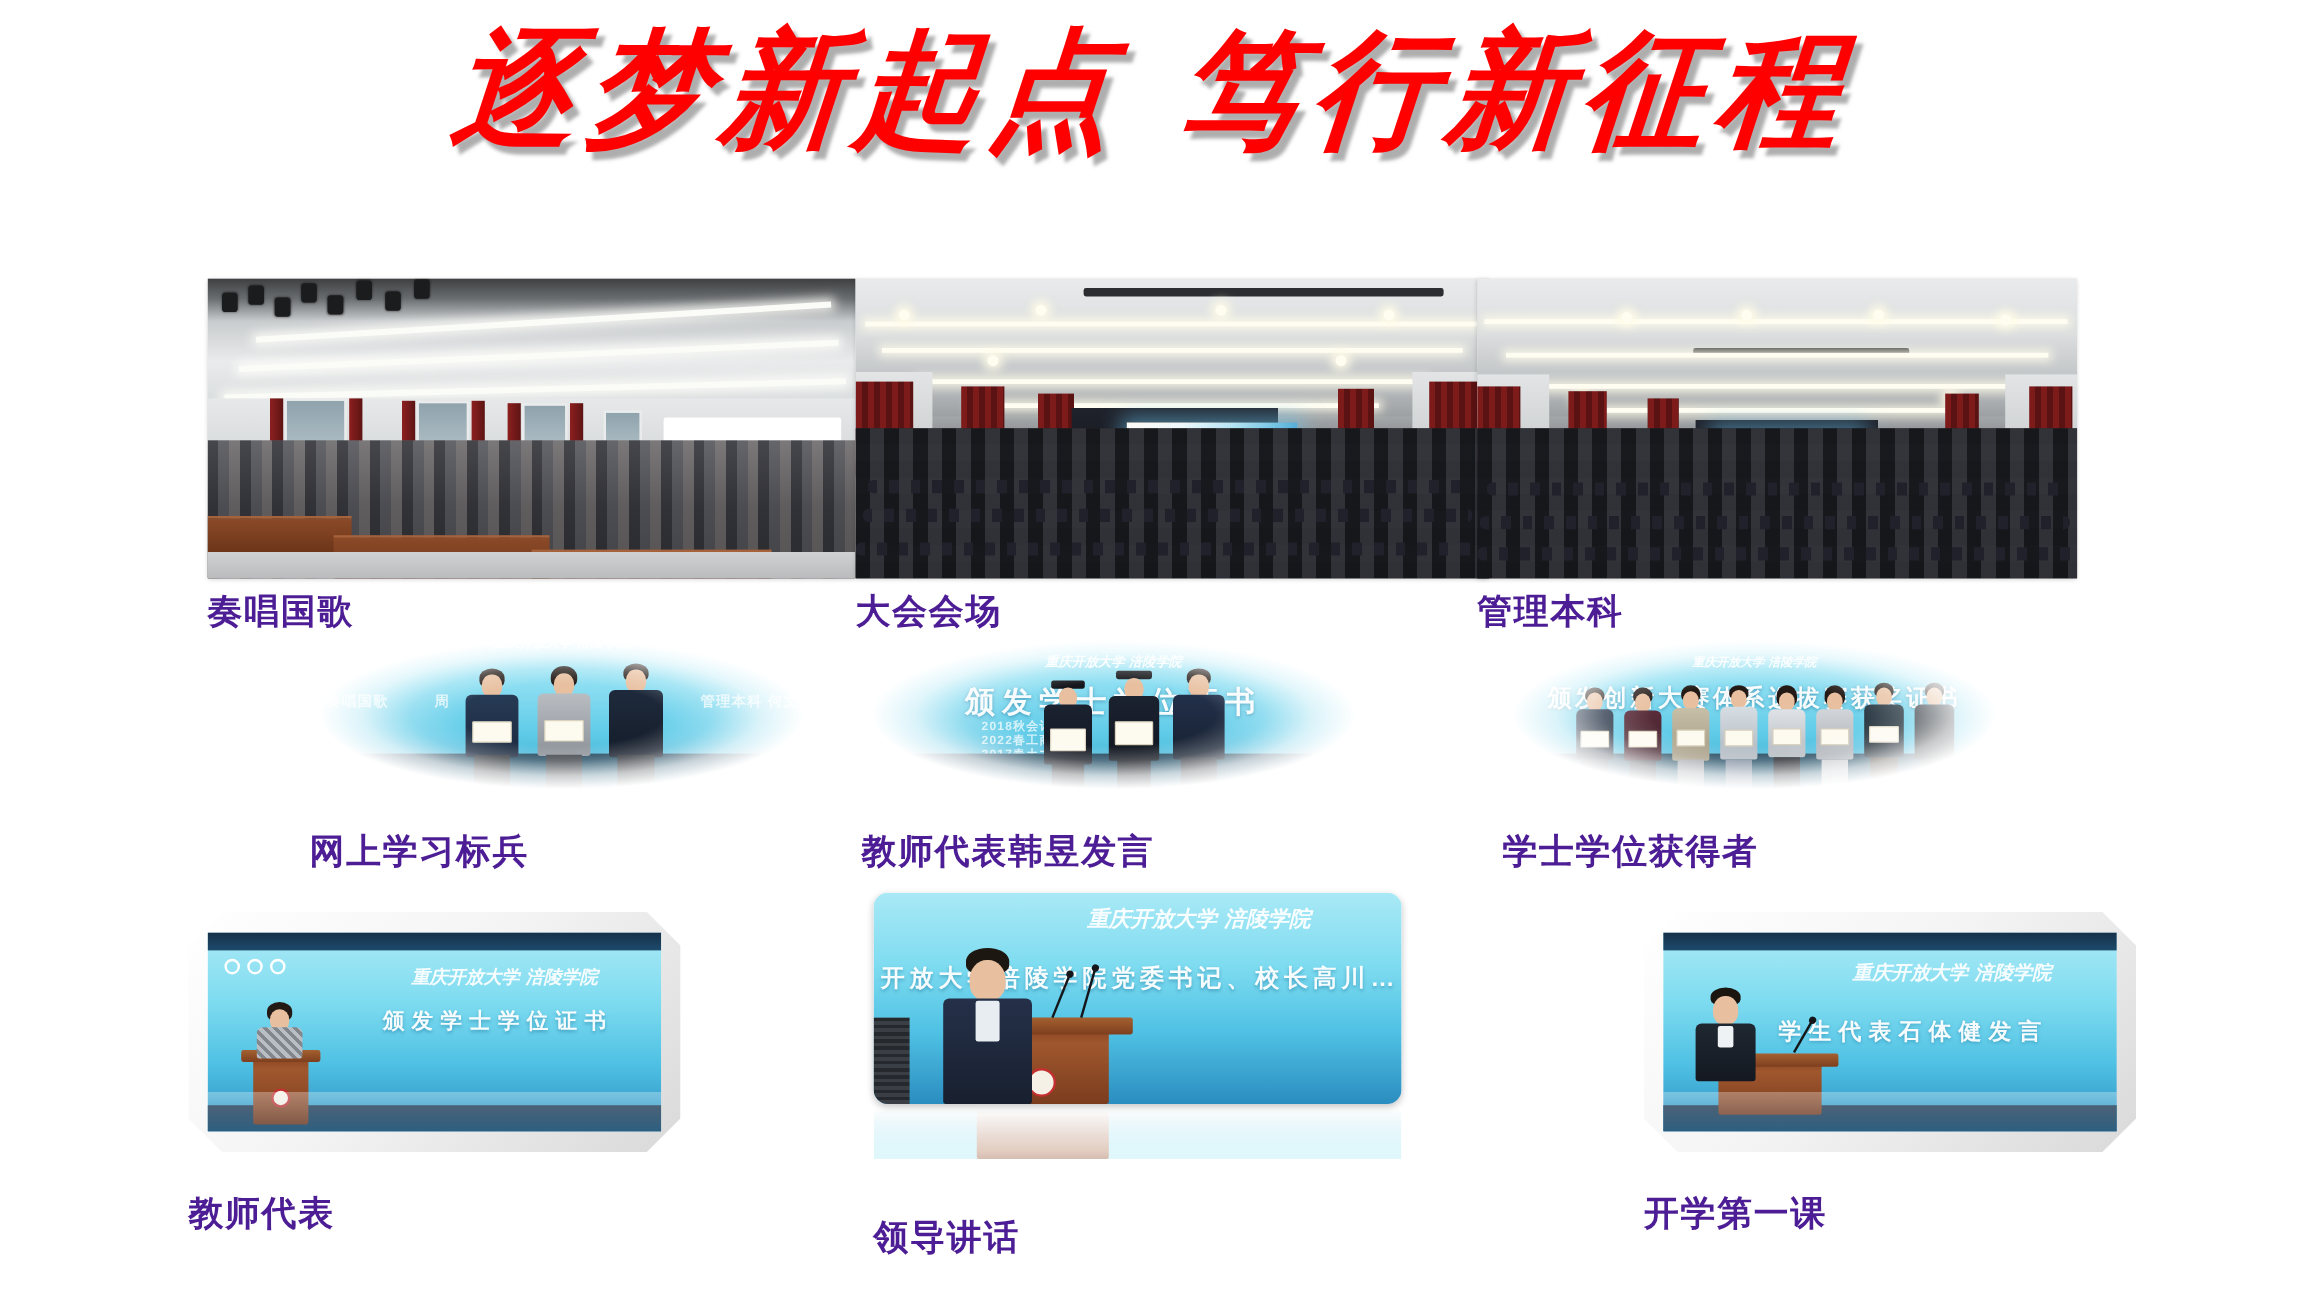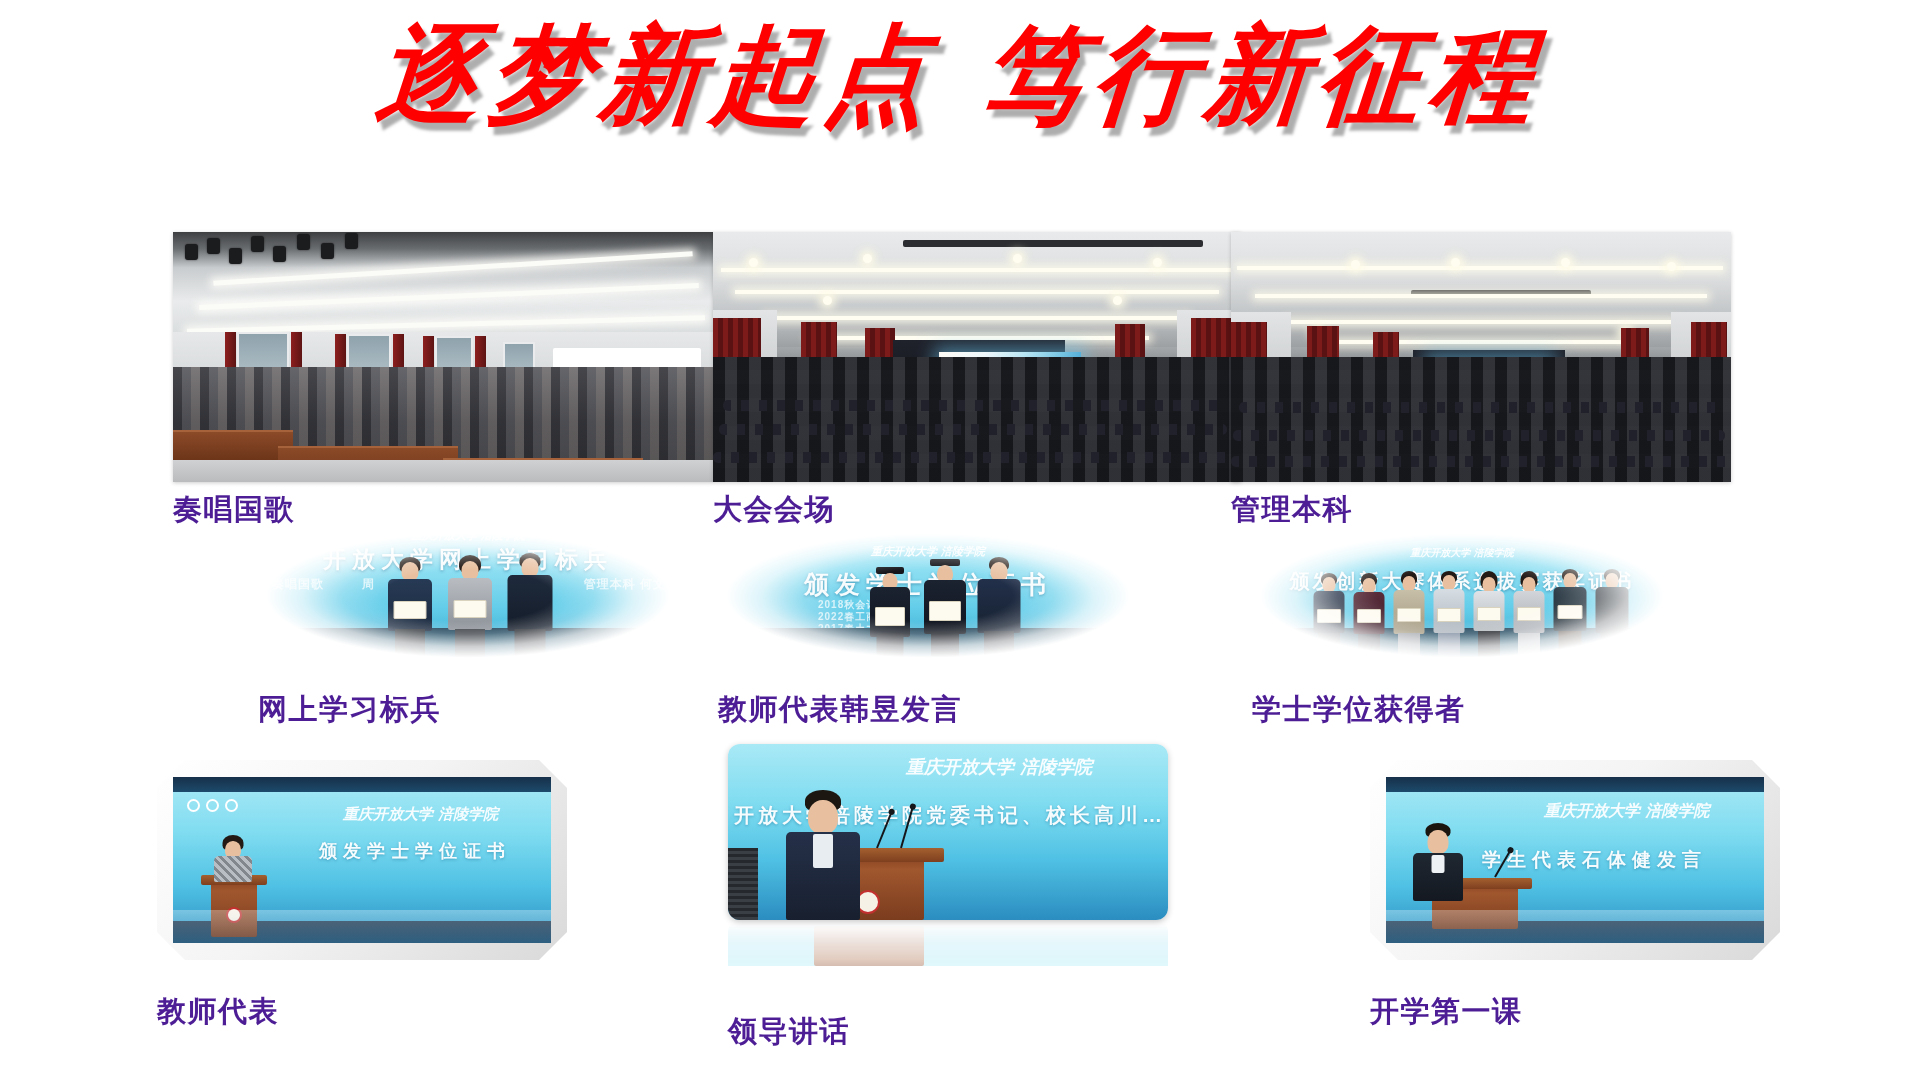--- a/index.html
+++ b/index.html
@@ -459,21 +459,20 @@
   </div>
 </div>
 
 <div class="row" id="row2">
 
   <div class="cell" style="left:258px; width:420px;">
     <div class="r2-photo" style="left:0;">
       <div class="scene award">
         <div class="scr-logo" style="top:2px; font-size:11px;">重庆开放大学
 涪陵学院</div>
-        <div class="scr-title" style="top:16px; font-size:23px;">开放大学网上学习标兵</div>
         <div class="scr-sub" style="left:14px; top:48px; font-size:12px;">奏唱国歌</div>
         <div class="scr-sub" style="left:104px; top:48px; font-size:12px;">周</div>
         <div class="scr-sub" style="right:12px; top:48px; font-size:12px;">管理本科   何文</div>
         <div class="stagefloor"></div>
         <div class="person" style="left:128px; width:48px; height:104px;">
           <div class="hair" style="width:21px; height:16px;"></div>
           <div class="head" style="width:17px; height:19px; top:3px;"></div>
           <div class="body" style="top:20px; width:44px; height:52px; background:linear-gradient(to bottom,#273a55,#1b2a3f);"></div>
           <div class="cert" style="top:42px; width:33px; height:18px;"></div>
           <div class="legs" style="width:30px; height:34px;"></div>

